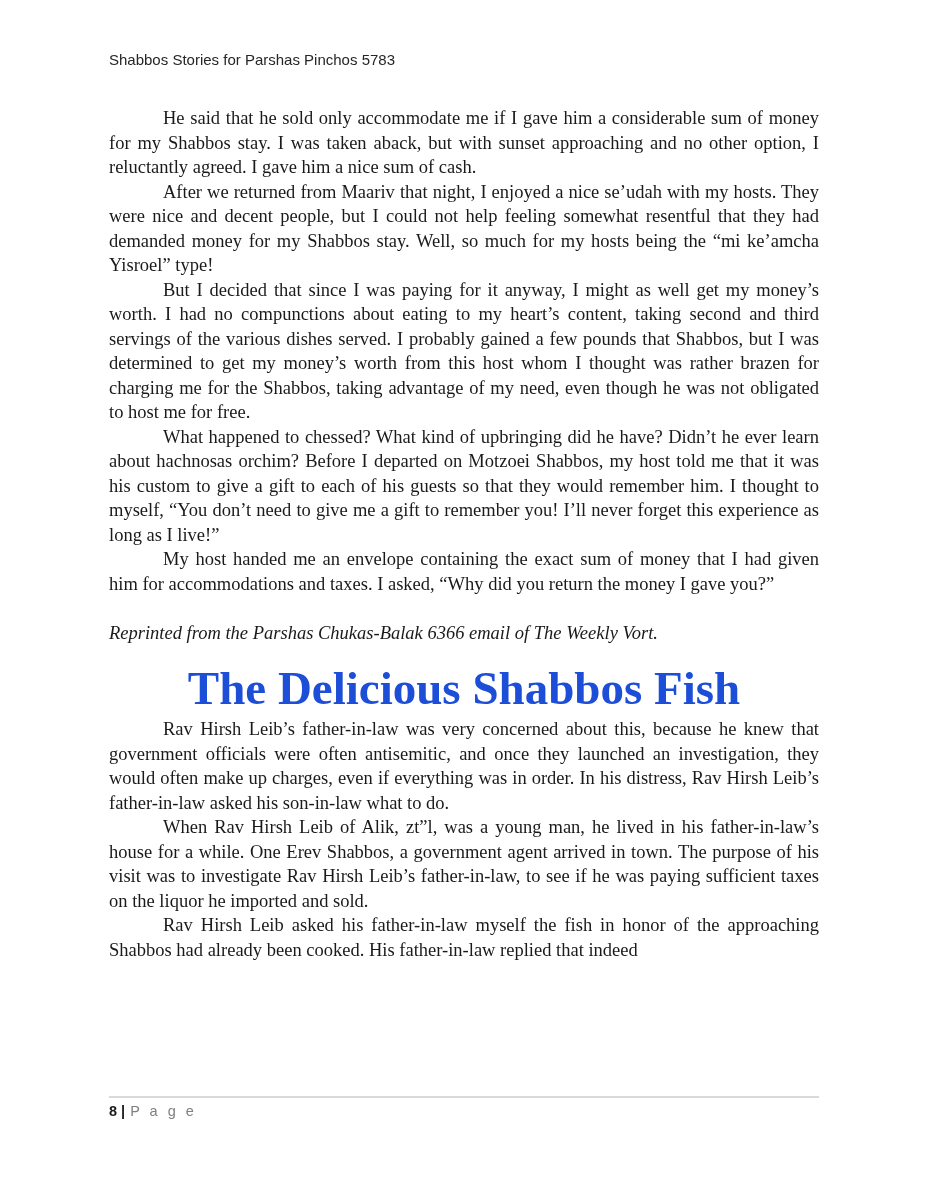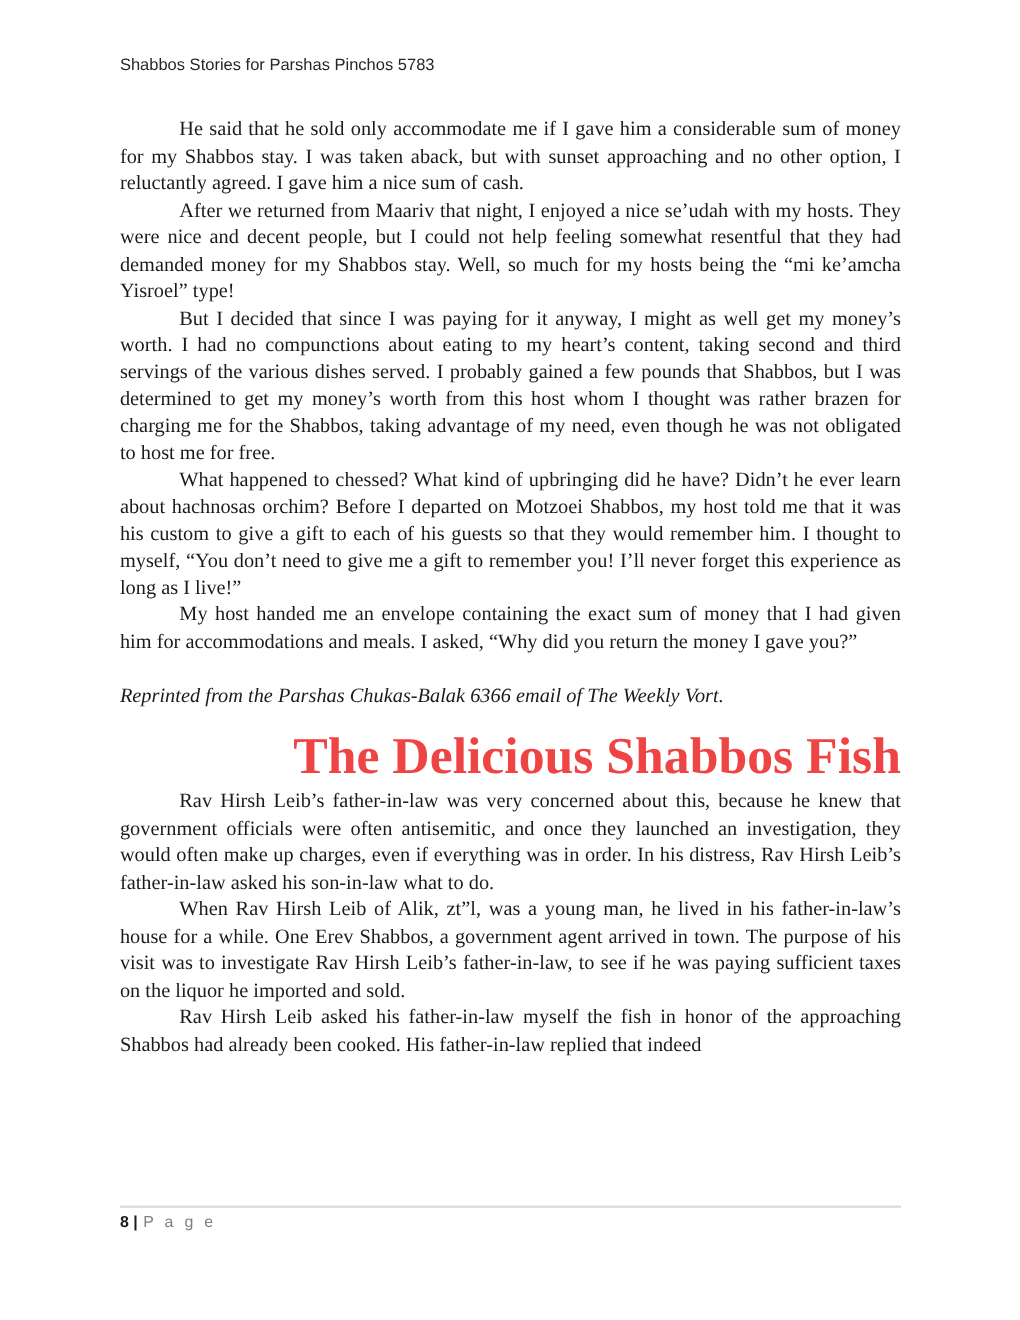--- a/index.html
+++ b/index.html
@@ -38,22 +38,22 @@
     font-size: 18.5px;
     line-height: 24.5px;
     font-style: italic;
     text-align: left;
   }
   h1.story-title {
     margin: 17px 0 3px 0;
     font-size: 47px;
     line-height: 52px;
     font-weight: bold;
-    text-align: right;
-    color: #ef4444;
+    text-align: center;
+    color: #1d4ed8;
     font-family: "Liberation Serif", serif;
     white-space: nowrap;
   }
   .footer {
     position: absolute;
     left: 109px;
     width: 710px;
     top: 1096px;
     font-family: "Liberation Sans", sans-serif;
   }
@@ -73,21 +73,21 @@
 
   <div class="header">
     <span>Shabbos Stories for Parshas Pinchos 5783</span>
   </div>
 
   <div class="content">
     <p class="body-par">He said that he sold only accommodate me if I gave him a considerable sum of money for my Shabbos stay. I was taken aback, but with sunset approaching and no other option, I reluctantly agreed. I gave him a nice sum of cash.</p>
     <p class="body-par">After we returned from Maariv that night, I enjoyed a nice se’udah with my hosts. They were nice and decent people, but I could not help feeling somewhat resentful that they had demanded money for my Shabbos stay. Well, so much for my hosts being the “mi ke’amcha Yisroel” type!</p>
     <p class="body-par">But I decided that since I was paying for it anyway, I might as well get my money’s worth. I had no compunctions about eating to my heart’s content, taking second and third servings of the various dishes served. I probably gained a few pounds that Shabbos, but I was determined to get my money’s worth from this host whom I thought was rather brazen for charging me for the Shabbos, taking advantage of my need, even though he was not obligated to host me for free.</p>
     <p class="body-par">What happened to chessed? What kind of upbringing did he have? Didn’t he ever learn about hachnosas orchim? Before I departed on Motzoei Shabbos, my host told me that it was his custom to give a gift to each of his guests so that they would remember him. I thought to myself, “You don’t need to give me a gift to remember you! I’ll never forget this experience as long as I live!”</p>
-    <p class="body-par">My host handed me an envelope containing the exact sum of money that I had given him for accommodations and meals. I asked, “Why did you return the money I gave you?”</p>
+    <p class="body-par">My host handed me an envelope containing the exact sum of money that I had given him for accommodations and taxes. I asked, “Why did you return the money I gave you?”</p>
 
     <p class="attribution">Reprinted from the Parshas Chukas-Balak 6366 email of The Weekly Vort.</p>
 
     <h1 class="story-title">The Delicious Shabbos Fish</h1>
 
     <p class="body-par">Rav Hirsh Leib’s father-in-law was very concerned about this, because he knew that government officials were often antisemitic, and once they launched an investigation, they would often make up charges, even if everything was in order. In his distress, Rav Hirsh Leib’s father-in-law asked his son-in-law what to do.</p>
     <p class="body-par">When Rav Hirsh Leib of Alik, zt”l, was a young man, he lived in his father-in-law’s house for a while. One Erev Shabbos, a government agent arrived in town. The purpose of his visit was to investigate Rav Hirsh Leib’s father-in-law, to see if he was paying sufficient taxes on the liquor he imported and sold.</p>
     <p class="body-par">Rav Hirsh Leib asked his father-in-law myself the fish in honor of the approaching Shabbos had already been cooked. His father-in-law replied that indeed</p>
   </div>
 

